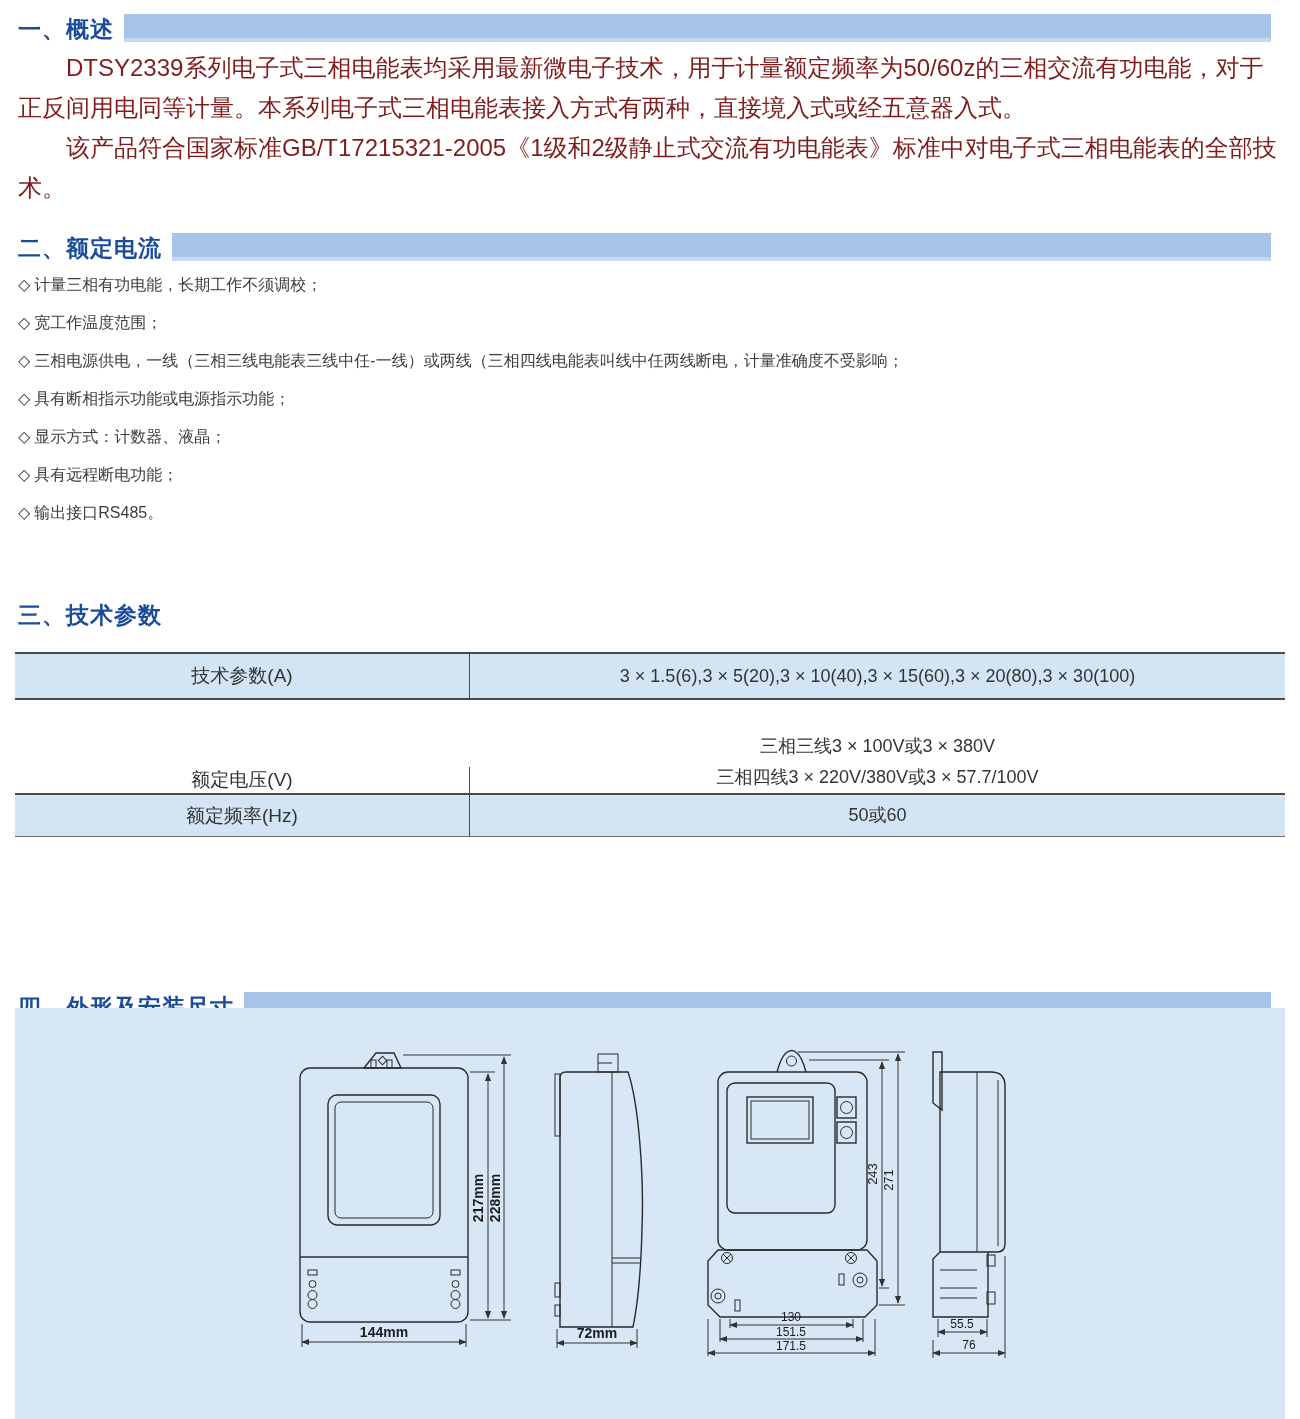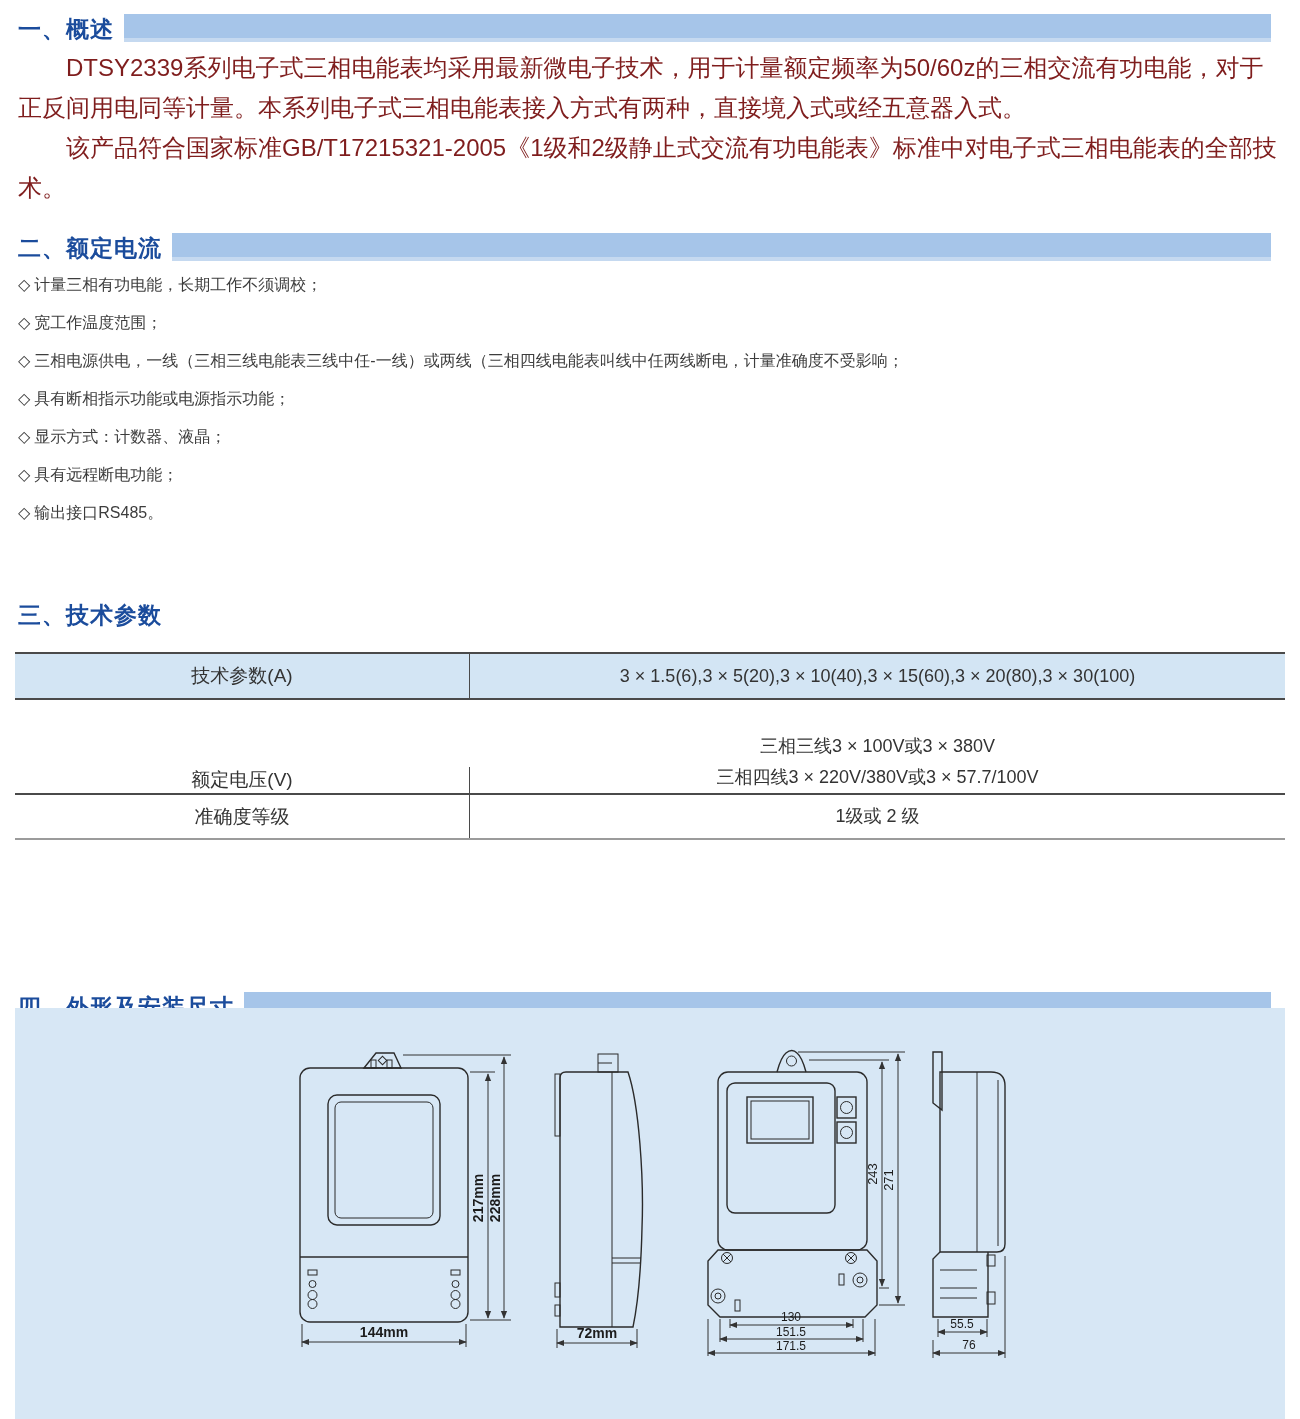--- a/index.html
+++ b/index.html
@@ -90,24 +90,24 @@
           <div>3 × 1.5(6),3 × 5(20),3 × 10(40),3 × 15(60),3 × 20(80),3 × 30(100)</div>
         </div>
     </div>
     <div class="prow h88">
       <div class="lbl">额定电压(V)</div>
       <div class="val">
         <div>三相三线3 × 100V或3 × 380V</div>
         <div>三相四线3 × 220V/380V或3 × 57.7/100V</div>
       </div>
     </div>
-    <div class="prow last h45">
-      <div class="lbl">准确度等级</div>
+    <div class="prow blue thin h42">
+      <div class="lbl">额定频率(Hz)</div>
       <div class="val">
-          <div>1级或 2 级</div>
+          <div>50或60</div>
         </div>
     </div>
   </div>
 
   <div class="sec" id="sec4">
     <span class="t">四、外形及安装尺寸</span>
     <span class="bar"></span>
   </div>
 
   <div class="panel">

